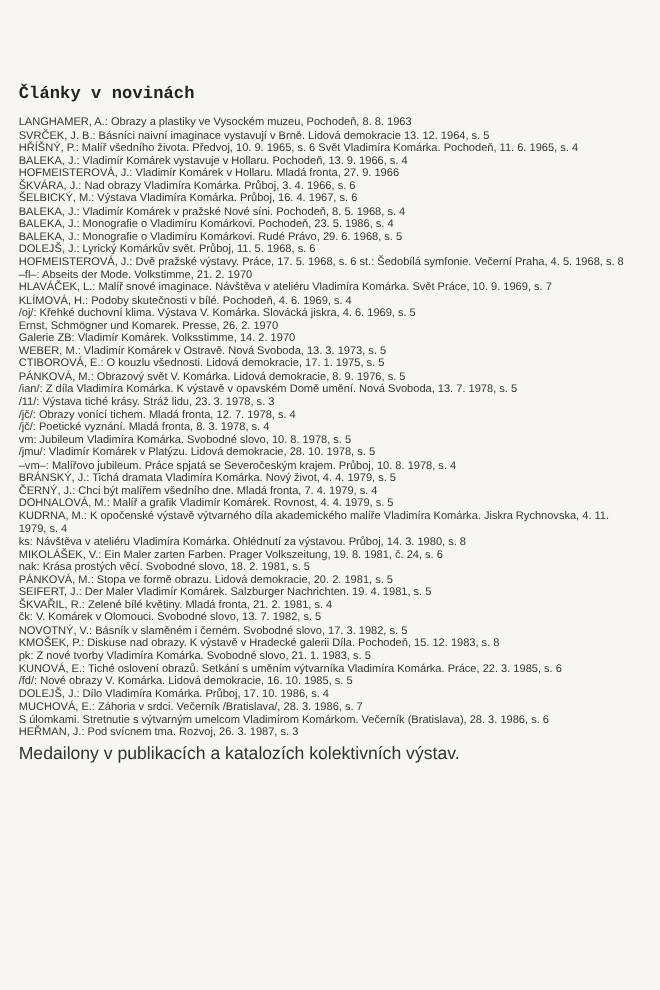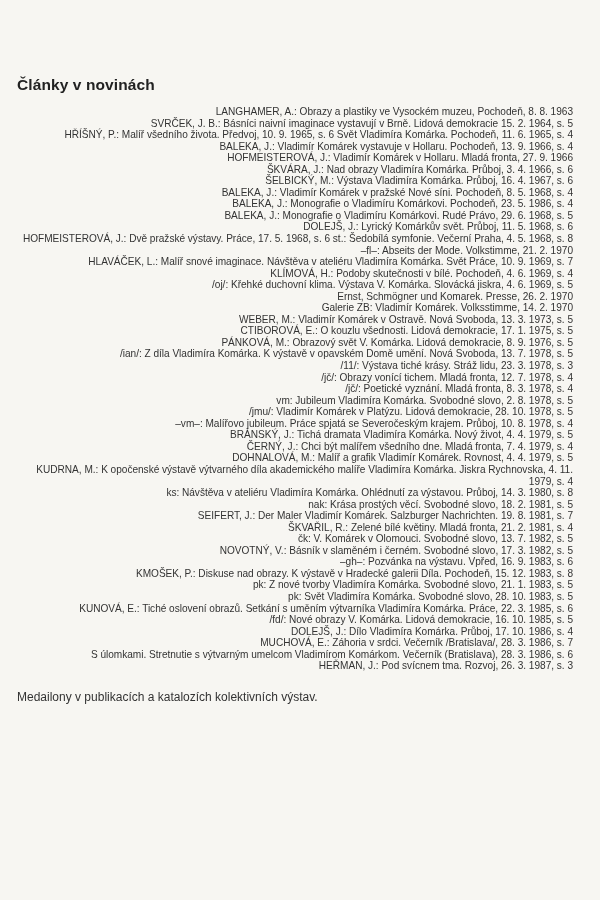--- a/index.html
+++ b/index.html
@@ -15,56 +15,55 @@
       font-family: "Liberation Sans", sans-serif;
       color: #2a2a2a;
     }
     .page {
       position: absolute;
       left: 17px;
       top: 76px;
       width: 556px;
     }
     .section-title {
-      font-family: Liberation Sans, sans-serif;
+      font-family: Liberation Mono, monospace;
       font-weight: bold;
       font-size: 15.5px;
       color: #222;
       margin: 0 0 12px 0;
       letter-spacing: 0.1px;
     }
     .entries {
       list-style: none;
       margin: 0;
       padding: 0;
-      text-align: right;
     }
     .entry {
       font-size: 10.1px;
       line-height: 11.55px;
       color: #333;
       margin: 0;
       padding: 0;
       letter-spacing: -0.02px;
     }
     .footer-note {
-      font-size: 12px;
+      font-size: 16px;
       line-height: 11.55px;
       color: #333;
-      margin-top: 20px;
+      margin-top: 8px;
     }
   </style>
 </head>
 <body>
 
 <div class="page">
   <h2 class="section-title">Články v novinách</h2>
   <ul class="entries" id="entries">
       <li class="entry">LANGHAMER, A.: Obrazy a plastiky ve Vysockém muzeu, Pochodeň, 8. 8. 1963</li>
-      <li class="entry">SVRČEK, J. B.: Básníci naivní imaginace vystavují v Brně. Lidová demokracie 15. 2. 1964, s. 5</li>
+      <li class="entry">SVRČEK, J. B.: Básníci naivní imaginace vystavují v Brně. Lidová demokracie 13. 12. 1964, s. 5</li>
       <li class="entry">HŘÍŠNÝ, P.: Malíř všedního života. Předvoj, 10. 9. 1965, s. 6 Svět Vladimíra Komárka. Pochodeň, 11. 6. 1965, s. 4</li>
       <li class="entry">BALEKA, J.: Vladimír Komárek vystavuje v Hollaru. Pochodeň, 13. 9. 1966, s. 4</li>
       <li class="entry">HOFMEISTEROVÁ, J.: Vladimír Komárek v Hollaru. Mladá fronta, 27. 9. 1966</li>
       <li class="entry">ŠKVÁRA, J.: Nad obrazy Vladimíra Komárka. Průboj, 3. 4. 1966, s. 6</li>
       <li class="entry">ŠELBICKÝ, M.: Výstava Vladimíra Komárka. Průboj, 16. 4. 1967, s. 6</li>
       <li class="entry">BALEKA, J.: Vladimír Komárek v pražské Nové síni. Pochodeň, 8. 5. 1968, s. 4</li>
       <li class="entry">BALEKA, J.: Monografie o Vladimíru Komárkovi. Pochodeň, 23. 5. 1986, s. 4</li>
       <li class="entry">BALEKA, J.: Monografie o Vladimíru Komárkovi. Rudé Právo, 29. 6. 1968, s. 5</li>
       <li class="entry">DOLEJŠ, J.: Lyrický Komárkův svět. Průboj, 11. 5. 1968, s. 6</li>
       <li class="entry">HOFMEISTEROVÁ, J.: Dvě pražské výstavy. Práce, 17. 5. 1968, s. 6 st.: Šedobílá symfonie. Večerní Praha, 4. 5. 1968, s. 8</li>
@@ -74,37 +73,37 @@
       <li class="entry">/oj/: Křehké duchovní klima. Výstava V. Komárka. Slovácká jiskra, 4. 6. 1969, s. 5</li>
       <li class="entry">Ernst, Schmögner und Komarek. Presse, 26. 2. 1970</li>
       <li class="entry">Galerie ZB: Vladimír Komárek. Volksstimme, 14. 2. 1970</li>
       <li class="entry">WEBER, M.: Vladimír Komárek v Ostravě. Nová Svoboda, 13. 3. 1973, s. 5</li>
       <li class="entry">CTIBOROVÁ, E.: O kouzlu všednosti. Lidová demokracie, 17. 1. 1975, s. 5</li>
       <li class="entry">PÁNKOVÁ, M.: Obrazový svět V. Komárka. Lidová demokracie, 8. 9. 1976, s. 5</li>
       <li class="entry">/ian/: Z díla Vladimíra Komárka. K výstavě v opavském Domě umění. Nová Svoboda, 13. 7. 1978, s. 5</li>
       <li class="entry">/11/: Výstava tiché krásy. Stráž lidu, 23. 3. 1978, s. 3</li>
       <li class="entry">/jč/: Obrazy vonící tichem. Mladá fronta, 12. 7. 1978, s. 4</li>
       <li class="entry">/jč/: Poetické vyznání. Mladá fronta, 8. 3. 1978, s. 4</li>
-      <li class="entry">vm: Jubileum Vladimíra Komárka. Svobodné slovo, 2. 8. 1978, s. 5</li>
+      <li class="entry">vm: Jubileum Vladimíra Komárka. Svobodné slovo, 10. 8. 1978, s. 5</li>
       <li class="entry">/jmu/: Vladimír Komárek v Platýzu. Lidová demokracie, 28. 10. 1978, s. 5</li>
       <li class="entry">–vm–: Malířovo jubileum. Práce spjatá se Severočeským krajem. Průboj, 10. 8. 1978, s. 4</li>
       <li class="entry">BRÁNSKÝ, J.: Tichá dramata Vladimíra Komárka. Nový život, 4. 4. 1979, s. 5</li>
       <li class="entry">ČERNÝ, J.: Chci být malířem všedního dne. Mladá fronta, 7. 4. 1979, s. 4</li>
       <li class="entry">DOHNALOVÁ, M.: Malíř a grafik Vladimír Komárek. Rovnost, 4. 4. 1979, s. 5</li>
       <li class="entry">KUDRNA, M.: K opočenské výstavě výtvarného díla akademického malíře Vladimíra Komárka. Jiskra Rychnovska, 4. 11. 1979, s. 4</li>
       <li class="entry">ks: Návštěva v ateliéru Vladimíra Komárka. Ohlédnutí za výstavou. Průboj, 14. 3. 1980, s. 8</li>
+      <li class="entry">MIKOLÁŠEK, V.: Ein Maler zarten Farben. Prager Volkszeitung, 19. 8. 1981, č. 24, s. 6</li>
       <li class="entry">nak: Krása prostých věcí. Svobodné slovo, 18. 2. 1981, s. 5</li>
-      <li class="entry">SEIFERT, J.: Der Maler Vladimír Komárek. Salzburger Nachrichten. 19. 8. 1981, s. 7</li>
+      <li class="entry">PÁNKOVÁ, M.: Stopa ve formě obrazu. Lidová demokracie, 20. 2. 1981, s. 5</li>
+      <li class="entry">SEIFERT, J.: Der Maler Vladimír Komárek. Salzburger Nachrichten. 19. 4. 1981, s. 5</li>
       <li class="entry">ŠKVAŘIL, R.: Zelené bílé květiny. Mladá fronta, 21. 2. 1981, s. 4</li>
       <li class="entry">čk: V. Komárek v Olomouci. Svobodné slovo, 13. 7. 1982, s. 5</li>
       <li class="entry">NOVOTNÝ, V.: Básník v slaměném i černém. Svobodné slovo, 17. 3. 1982, s. 5</li>
-      <li class="entry">–gh–: Pozvánka na výstavu. Vpřed, 16. 9. 1983, s. 6</li>
       <li class="entry">KMOŠEK, P.: Diskuse nad obrazy. K výstavě v Hradecké galerii Díla. Pochodeň, 15. 12. 1983, s. 8</li>
       <li class="entry">pk: Z nové tvorby Vladimíra Komárka. Svobodné slovo, 21. 1. 1983, s. 5</li>
-      <li class="entry">pk: Svět Vladimíra Komárka. Svobodné slovo, 28. 10. 1983, s. 5</li>
       <li class="entry">KUNOVÁ, E.: Tiché oslovení obrazů. Setkání s uměním výtvarníka Vladimíra Komárka. Práce, 22. 3. 1985, s. 6</li>
       <li class="entry">/fd/: Nové obrazy V. Komárka. Lidová demokracie, 16. 10. 1985, s. 5</li>
       <li class="entry">DOLEJŠ, J.: Dílo Vladimíra Komárka. Průboj, 17. 10. 1986, s. 4</li>
       <li class="entry">MUCHOVÁ, E.: Záhoria v srdci. Večerník /Bratislava/, 28. 3. 1986, s. 7</li>
       <li class="entry">S úlomkami. Stretnutie s výtvarným umelcom Vladimírom Komárkom. Večerník (Bratislava), 28. 3. 1986, s. 6</li>
       <li class="entry">HEŘMAN, J.: Pod svícnem tma. Rozvoj, 26. 3. 1987, s. 3</li>
     </ul>
   <p class="footer-note">Medailony v publikacích a katalozích kolektivních výstav.</p>
 </div>
 

